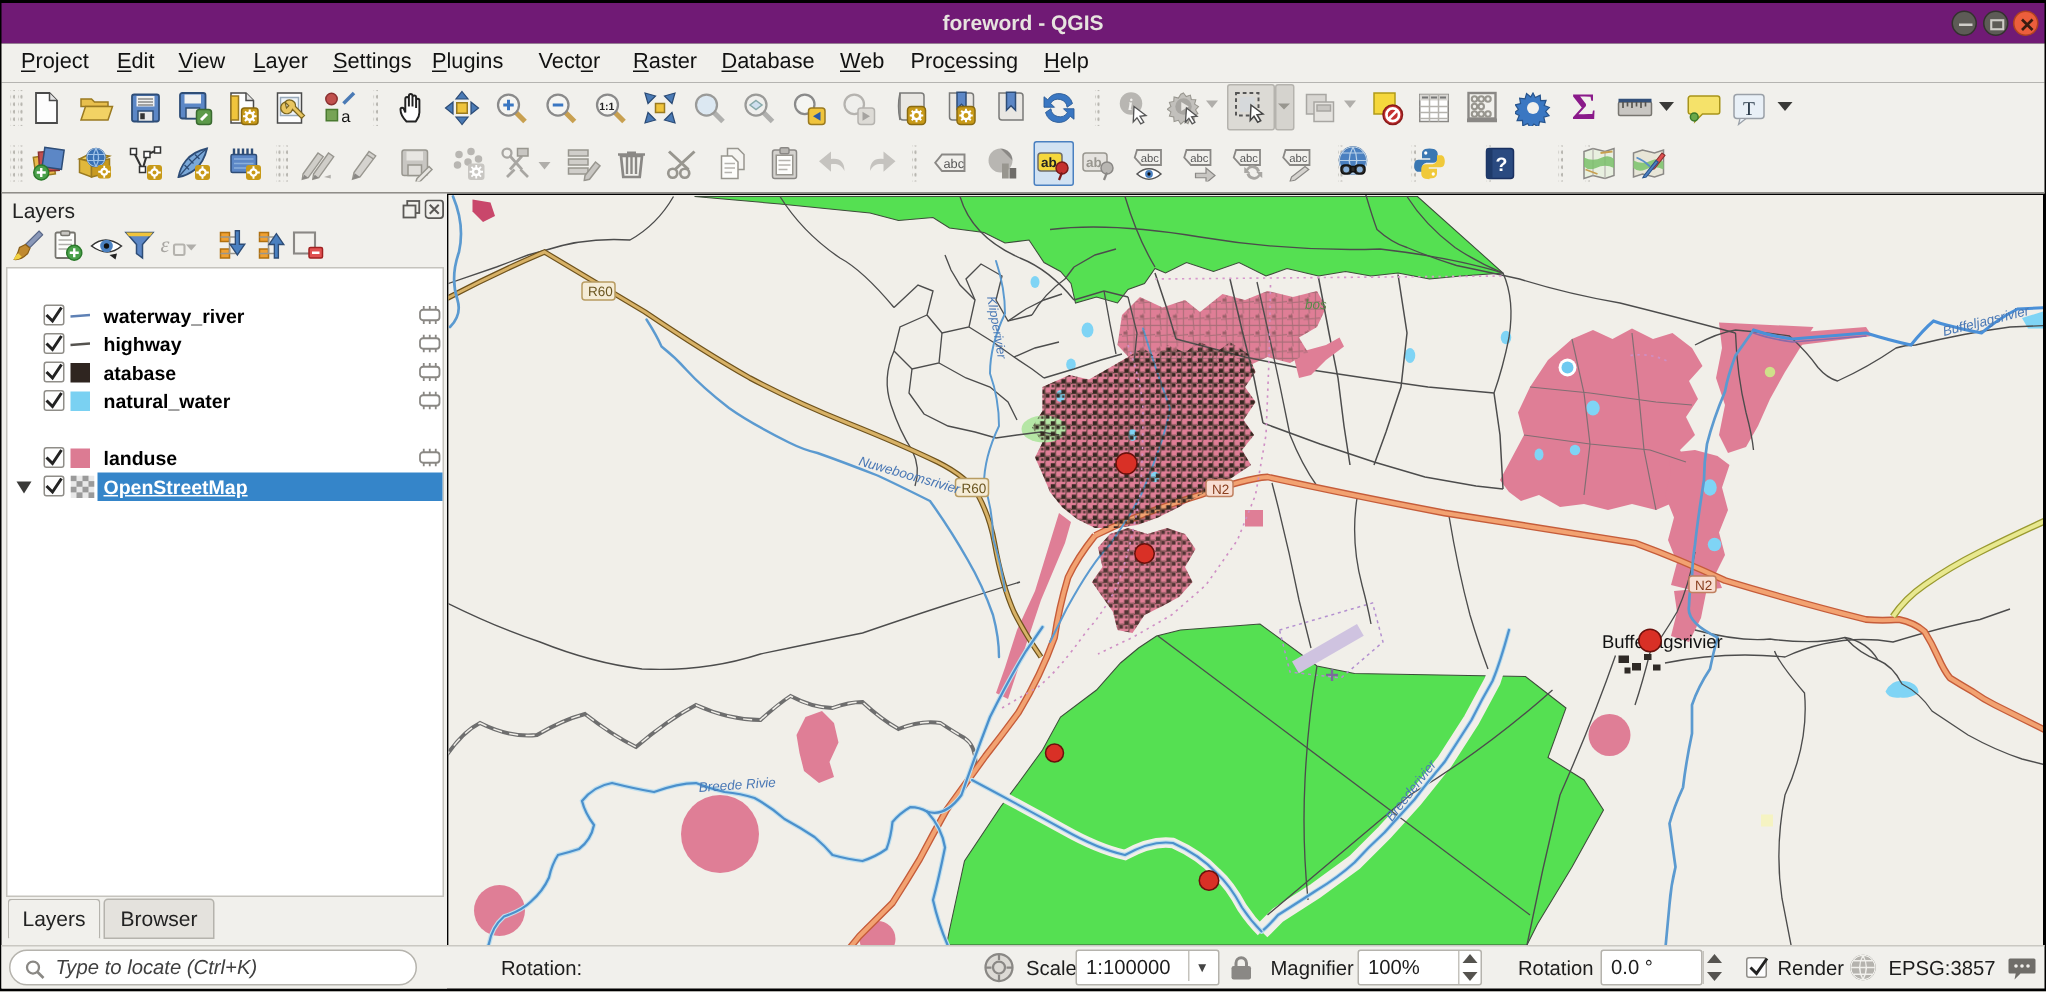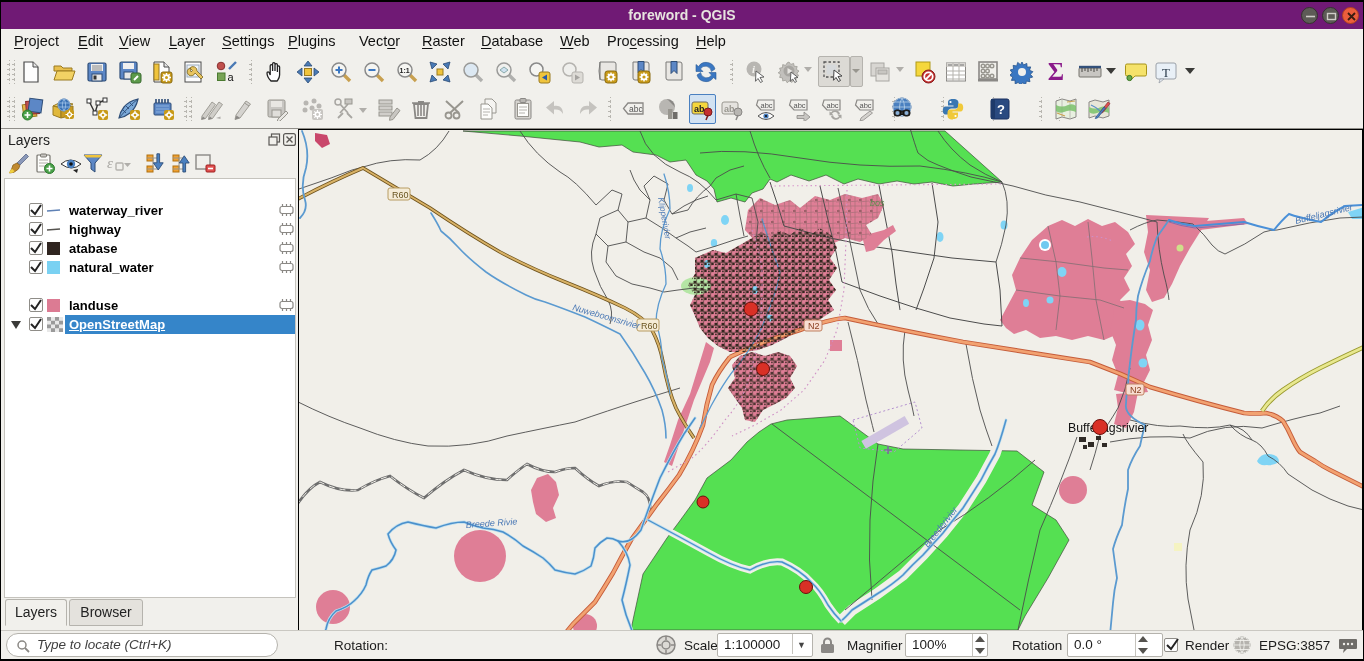--- a/index.html
+++ b/index.html
@@ -854,21 +854,21 @@
         <circle cx="6" cy="6" r="4" fill="none" stroke="#8a8884" stroke-width="1.5"></circle>
         <line x1="9" y1="9" x2="13" y2="13" stroke="#8a8884" stroke-width="1.8"></line>
       </svg>
   </div>
   <span class="slabel" style="left:333px">Rotation:</span>
   <span class="slabel" style="left:683px">Scale</span>
   <div class="sbox" style="left:716px; width:96px;">1:100000<span style="position:absolute;right:2px;top:0px;width:18px;height:20px;border-left:1px solid #c5c3bd;color:#444;font-size:9px;text-align:center;line-height:22px;font-style:normal;">▼</span></div>
   <span class="slabel" style="left:846px">Magnifier</span>
   <div class="sbox" style="left:904px; width:83px;">100%</div>
   <span class="slabel" style="left:1011px">Rotation</span>
-  <div class="sbox" style="left:1066px; width:96px;">0.0 °</div>
+  <div class="sbox" style="left:1066px; width:68px;">0.0 °</div>
   <span class="slabel" style="left:1184px">Render</span>
   <span class="slabel" style="left:1258px; font-size:13.5px">EPSG:3857</span>
   <svg style="position:absolute;left:653px;top:2px" width="24" height="24" viewBox="0 0 24 24">
       <circle cx="12" cy="12" r="9" fill="#dcdad5" stroke="#8a8885" stroke-width="1.5"></circle>
       <circle cx="12" cy="12" r="4" fill="none" stroke="#8a8885" stroke-width="1.5"></circle>
       <path d="M12,3 v4 M12,17 v4 M3,12 h4 M17,12 h4" stroke="#8a8885" stroke-width="1.5"></path>
     </svg>
   <svg style="position:absolute;left:818px;top:5px" width="17" height="18" viewBox="0 0 17 18">
       <rect x="2" y="8" width="13" height="9" rx="1.5" fill="#8a8885"></rect>
       <path d="M5,8 v-2 a3.5,3.5 0 0,1 7,0 v2" fill="none" stroke="#8a8885" stroke-width="2"></path>

